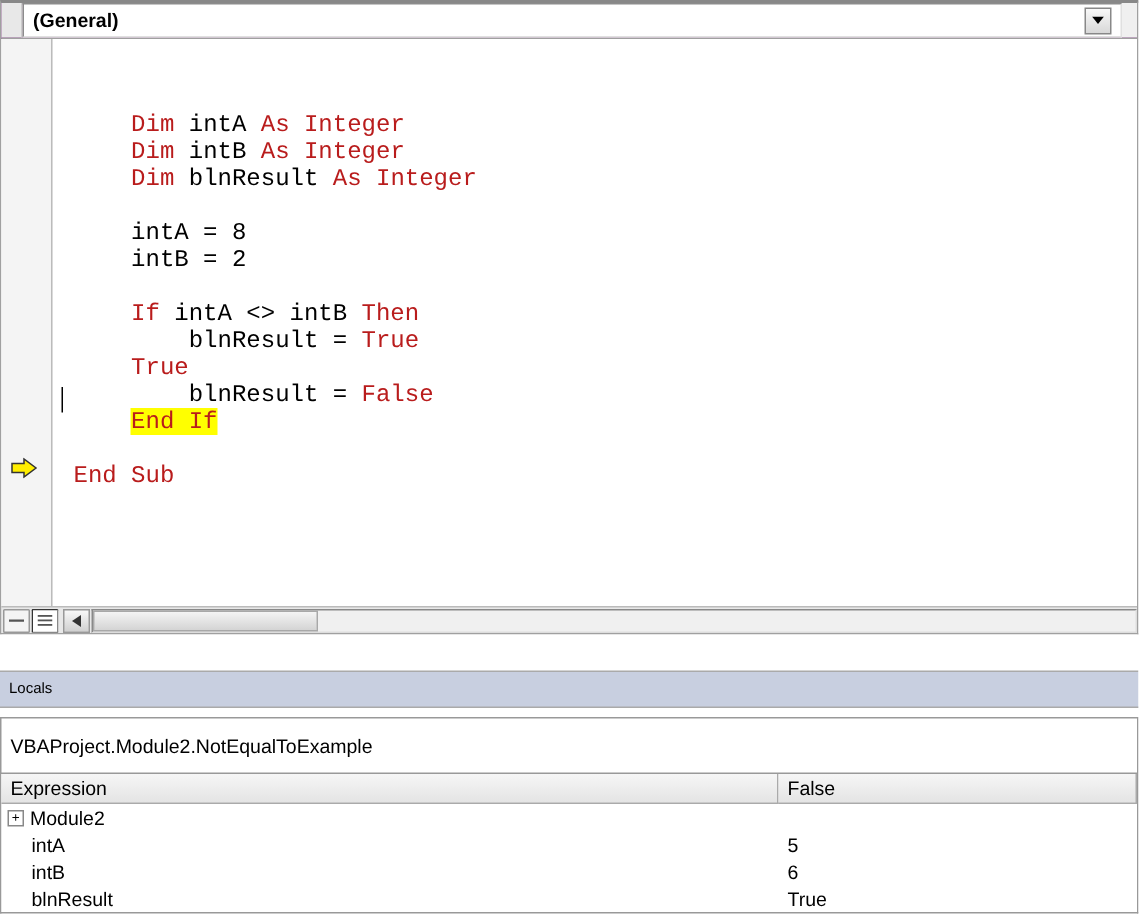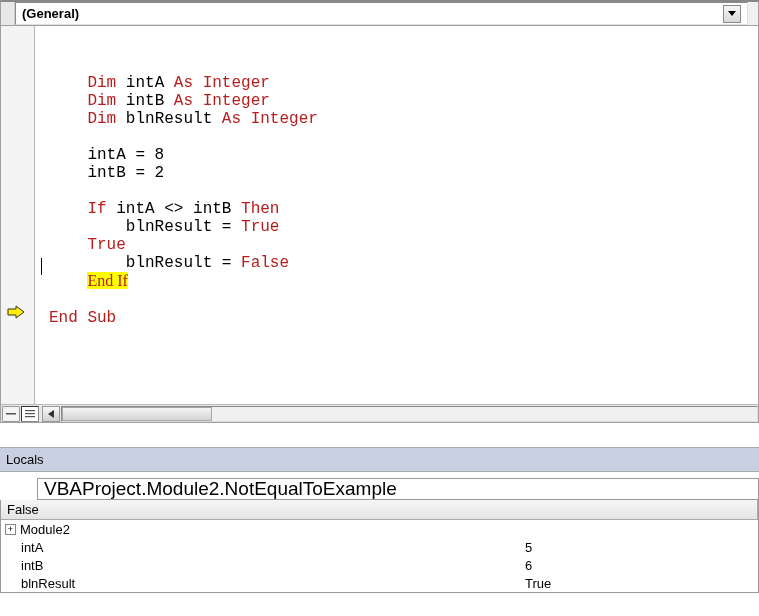--- a/index.html
+++ b/index.html
@@ -15,36 +15,36 @@
     .dropdown-btn svg { width: 8px; height: 5px; }
     .dropdown-right { width: 10px; background: #f0f0f0; }
     
     .code-area { display: flex; height: 378px; background: #fff; }
     .gutter { width: 34px; border-right: 1px solid #bbb; background: #f4f4f4; position: relative; }
     .arrow-marker { position: absolute; left: 6px; top: 279px; }
     .arrow-marker svg { width: 18px; height: 14px; }
     
     .code-content { flex: 1; padding: 48px 0 0 14px; font-family: "Courier New", monospace; font-size: 16px; line-height: 18px; white-space: pre; color: #000; overflow: hidden; position: relative; }
     .kw { color: #b91c1c; }
-    .hl { background: #ffff00; font-family: Liberation Serif, serif; }
+    .hl { background: #ffff00; }
     .caret-line { position: absolute; left: 6px; top: 232px; width: 1px; height: 17px; background: #000; }
     
     .view-controls { display: flex; height: 18px; background: #e8e8e8; border-top: 1px solid #bbb; align-items: center; }
     .view-btn { width: 18px; height: 16px; border: 1px solid #999; border-radius: 1px; margin-left: 1px; display: flex; align-items: center; justify-content: center; background: #f4f4f4; }
     .view-btn.active { background: #fff; border: 1px inset #888; }
     .scroll-left-btn { width: 18px; height: 16px; background: linear-gradient(#f8f8f8,#d0d0d0); border: 1px solid #999; margin-left: 3px; display: flex; align-items: center; justify-content: center; }
     .hscroll-track { flex: 1; height: 16px; background: #f0f0f0; border: 1px inset #ddd; margin-left: 1px; position: relative; }
     .hscroll-thumb { position: absolute; left: 0; top: 0; width: 150px; height: 100%; background: linear-gradient(#f4f4f4,#d4d4d4); border: 1px solid #a8a8a8; }
     
     .spacer { height: 24px; background: #fff; }
     
     .locals-panel { border-top: 1px solid #aaa; }
-    .locals-header { background: #c8cfe0; height: 24px; display: flex; align-items: center; padding-left: 6px; font-size: 13px; border-bottom: 1px solid #aaa; }
+    .locals-header { background: #c8cfe0; height: 24px; display: flex; align-items: center; padding-left: 6px; font-size: 10px; border-bottom: 1px solid #aaa; }
     .locals-gap { height: 6px; background: #fff; }
-    .locals-context { height: 22px; border: 1px solid #999; border-left: 1px solid #999; display: flex; align-items: center; padding-left: 6px; font-size: 19px; background: #fff; margin-left: 37px; }
+    .locals-context { height: 38px; border: 1px solid #999; border-left: 1px solid #999; display: flex; align-items: center; padding-left: 6px; font-size: 13px; background: #fff; }
     .locals-table { border: 1px solid #999; border-top: none; }
     .locals-cols { display: flex; height: 20px; background: #f0f0f0; }
     .col-head { border-right: 1px solid #aaa; border-bottom: 1px solid #aaa; padding: 2px 6px; font-size: 13px; background: linear-gradient(#f6f6f6,#e4e4e4); }
     .col-expr { width: 518px; }
     .col-val { flex: 1; }
     .locals-rows { background: #fff; }
     .locals-row { display: flex; height: 18px; align-items: center; font-size: 13px; font-family: Arial, sans-serif; }
     .row-expr { width: 518px; display: flex; align-items: center; }
     .row-val { flex: 1; padding-left: 6px; }
     .expand-box { width: 11px; height: 11px; border: 1px solid #888; display: flex; align-items: center; justify-content: center; margin: 0 4px 0 4px; font-size: 9px; line-height: 1; background: #fff; }
@@ -117,20 +117,21 @@
 </div>
 
 <div class="spacer"></div>
 
 <div class="locals-panel">
   <div class="locals-header">Locals</div>
   <div class="locals-gap"></div>
   <div class="locals-context">VBAProject.Module2.NotEqualToExample</div>
   <div class="locals-table">
     <div class="locals-cols">
+      <div class="col-head col-expr">Expression</div>
       <div class="col-head col-val">False</div>
     </div>
     <div class="locals-rows">
       <div class="locals-row">
         <div class="row-expr">
           <div class="expand-box">+</div>
           <span>Module2</span>
         </div>
         <div class="row-val"></div>
       </div>

